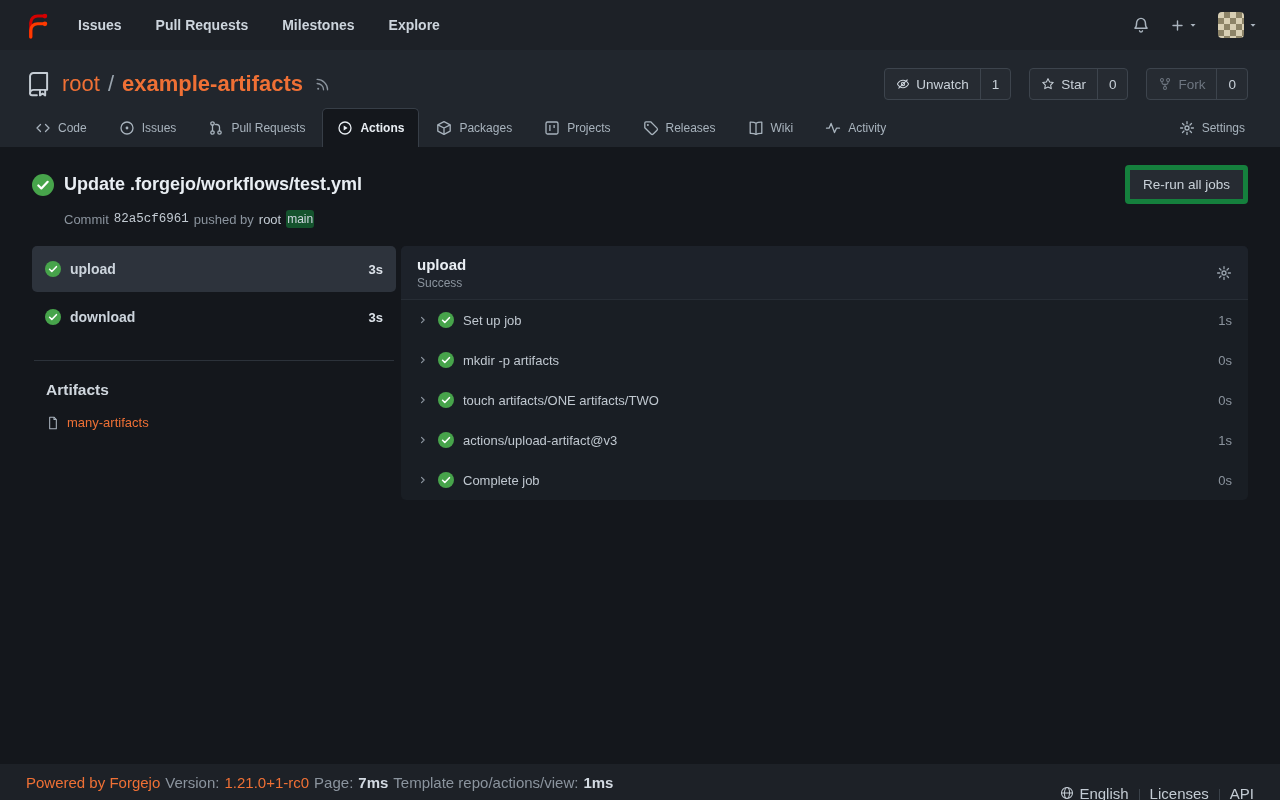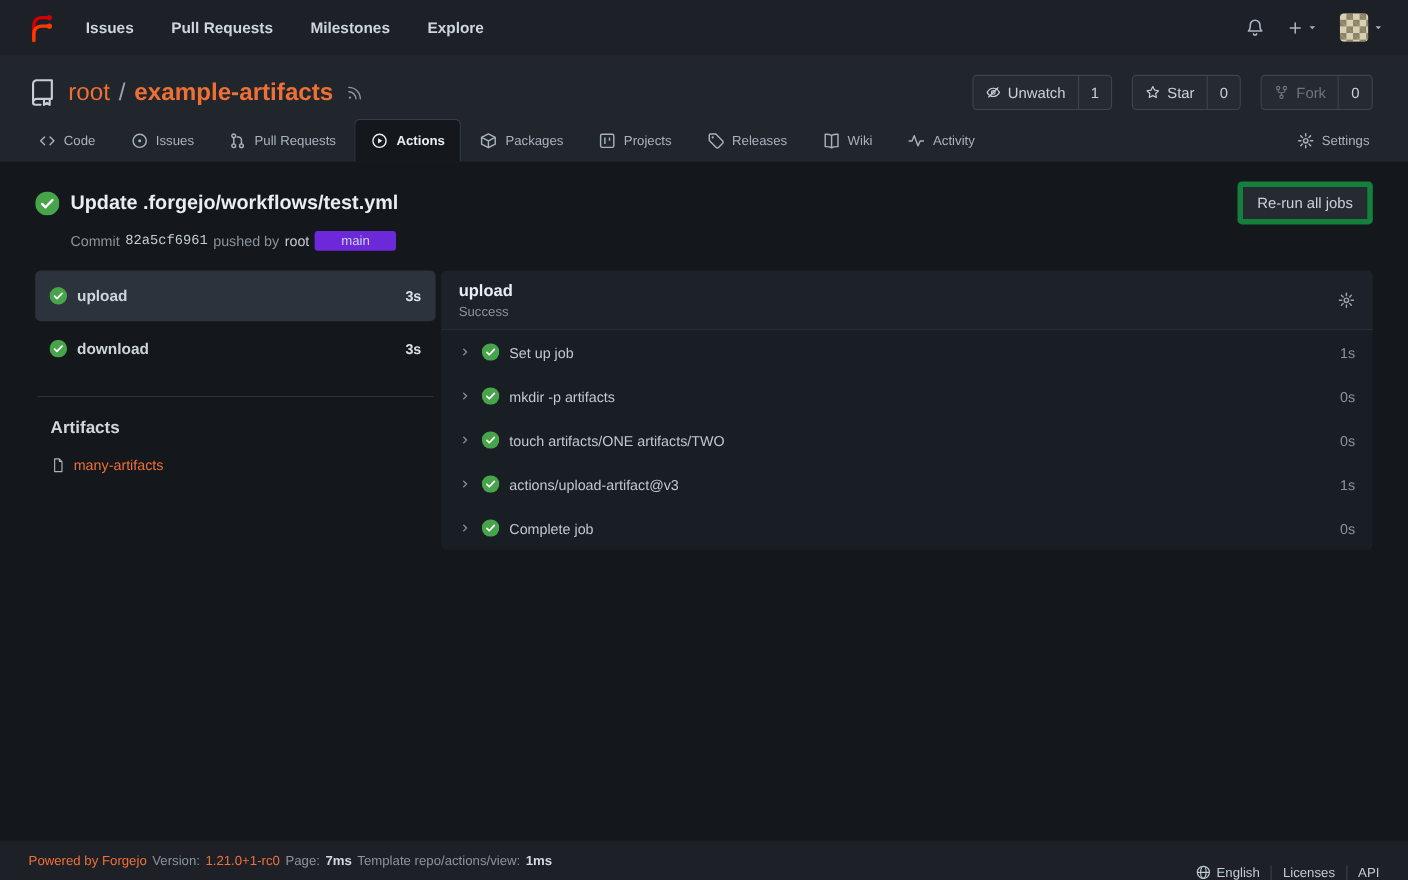--- a/index.html
+++ b/index.html
@@ -59,21 +59,21 @@
   .run-head { display:flex; align-items:center; gap:10px; }
   .run-head h1 { font-size:18px; font-weight:700; color:#e9eef3; }
   .rerun-btn {
     margin-left:auto; background:#262b32; border:5px solid #15803d; color:#c9d1d9;
     font-size:13.5px; padding:7px 13px; border-radius:4px; cursor:pointer;
     font-family:inherit;
   }
   .run-sub { margin:6px 0 0 32px; font-size:13px; color:#8b949e; display:flex; align-items:center; gap:5px; }
   .run-sub .sha { color:#c3cbd3; font-family:"Liberation Mono","DejaVu Sans Mono",monospace; font-size:12.5px; cursor:pointer; }
   .run-sub .pusher { color:#c3cbd3; cursor:pointer; }
-  .branch-badge { background:#6d28d9; color:#cdd5dd; border-radius:3px; padding:2px 24px; font-size:12px; cursor:pointer; }
+  .branch-badge { background:#14532d; color:#cdd5dd; border-radius:3px; padding:2px 1px; font-size:12px; cursor:pointer; }
 
   .cols { display:flex; gap:5px; margin-top:18px; }
   .jobs-col { width:364px; flex-shrink:0; }
   .job-row {
     display:flex; align-items:center; gap:9px; height:46px; padding:0 13px;
     border-radius:5px; cursor:pointer; margin-bottom:2px;
   }
   .job-row.active { background:#2d333c; }
   .job-name { font-weight:700; font-size:14px; color:#ccd4dc; }
   .job-dur { margin-left:auto; font-size:13px; font-weight:700; color:#dde3ea; }
@@ -92,21 +92,21 @@
   .job-card-status { font-size:12px; color:#8b949e; margin-top:3px; }
   .gear-btn { margin-left:auto; color:#9aa4ae; cursor:pointer; display:flex; }
   .step-row { display:flex; align-items:center; gap:9px; height:40px; padding:0 16px; cursor:pointer; }
   .step-chev { color:#8b949e; display:flex; }
   .step-name { font-size:13px; color:#c0c8d0; }
   .step-dur { margin-left:auto; font-size:13px; color:#8b949e; }
 
   
   footer {
     height:36px; background:#1d2127; display:flex; align-items:center;
-    padding:0 26px; font-size:12px; color:#8b949e; flex-shrink:0;
+    padding:0 26px; font-size:15px; color:#8b949e; flex-shrink:0;
   }
   .foot-left { display:flex; align-items:center; gap:5px; }
   .foot-left a { color:var(--accent,#ef7035); text-decoration:none; cursor:pointer; }
   .foot-left b { color:#d3dae2; }
   .foot-right { margin-left:auto; display:flex; align-items:flex-end; gap:10px;margin-top:22px; }
   .foot-right a { color:#c3cbd3; text-decoration:none; cursor:pointer; display:flex; align-items:center; gap:5px; }
   .foot-sep { width:1px; height:13px; background:#3a4149; }
 
   .check { color:var(--success,#47a44b); display:flex; flex-shrink:0; }
   svg { display:block; }

